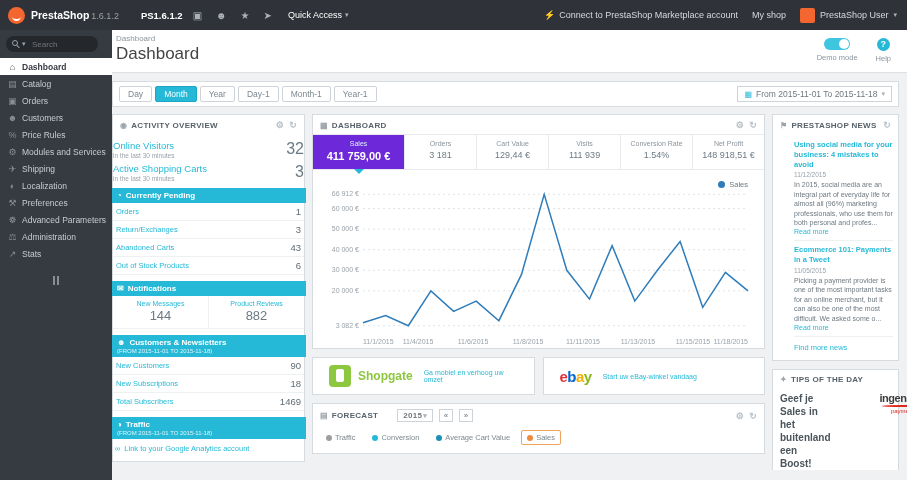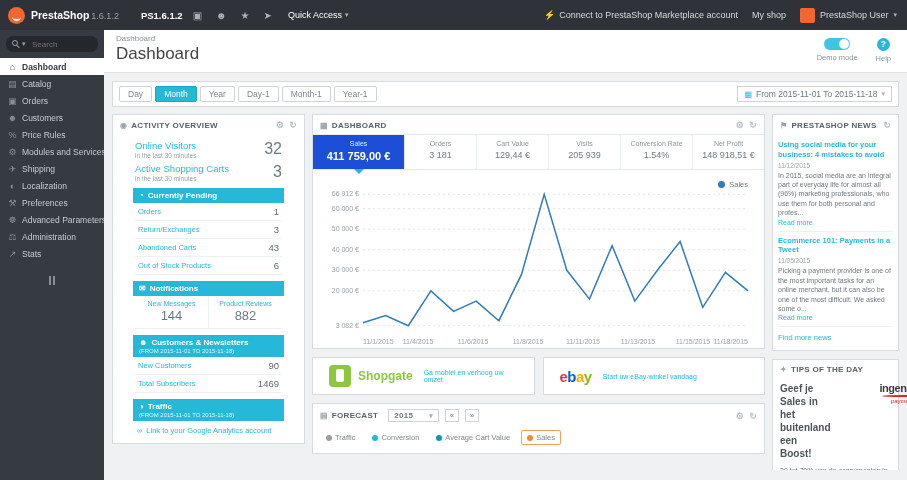--- a/index.html
+++ b/index.html
@@ -16,21 +16,21 @@
   .tb-shop { font-size:9.5px; font-weight:bold; margin-left:16px; cursor:pointer; }
   .tb-iconbtn { color:#aab1b8; font-size:10px; padding:0 4px; cursor:pointer; }
   .tb-quick { font-size:9px; color:#fff; margin-left:6px; cursor:pointer; display:flex; gap:3px; align-items:center; }
   .tb-caret { font-size:7px; color:#aab1b8; }
   .tb-right { margin-left:auto; display:flex; align-items:center; gap:14px; padding-right:10px; font-size:9px; color:#d6dadd; }
   .tb-link { cursor:pointer; display:flex; gap:4px; align-items:center; }
   .tb-user { display:flex; align-items:center; gap:5px; cursor:pointer; }
   .tb-avatar { width:15px; height:15px; background:#f4662f; border-radius:2px; }
 
   
-  .sidebar { position:absolute; top:30px; left:0; width:104px; height:450px; background:#363a41; z-index:10; }
+  .sidebar { position:absolute; top:30px; left:0; width:112px; height:450px; background:#363a41; z-index:10; }
   .sb-search { margin:6px; position:relative; }
   .sb-search input { width:92px; height:16px; background:#24272b; border:none; border-radius:9px; color:#cfd4d8; font-size:8px; padding:0 4px 0 26px; outline:none; font-family:inherit; }
   .mag { position:absolute; left:6px; top:4px; width:6px; height:6px; border:1px solid #9aa1a8; border-radius:50%; }
   .mag::after { content:""; position:absolute; width:4px; height:1px; background:#9aa1a8; right:-3px; bottom:-2px; transform:rotate(45deg); }
   .sb-caret { position:absolute; left:16px; top:4px; color:#9aa1a8; font-size:7px; cursor:pointer; }
   .side-item { display:flex; align-items:center; height:17px; padding:0 7px; font-size:8.5px; color:#c6ccd2; cursor:pointer; white-space:nowrap; overflow:hidden; }
   .side-item .si-icon { width:11px; margin-right:4px; font-size:9px; color:#878f96; text-align:center; flex:none; }
   .side-item.active { background:#fff; color:#363a41; font-weight:bold; }
   .side-item.active .si-icon { color:#363a41; }
   .sb-collapse { margin:14px auto 0; width:16px; display:flex; gap:2px; justify-content:center; cursor:pointer; }
@@ -58,21 +58,21 @@
   .col-center { flex:1; min-width:0; }
   .col-right { width:127px; flex:none; }
 
   .panel { background:#fff; border:1px solid #d6dbdf; }
   .panel-header { display:flex; align-items:center; gap:4px; padding:5px 7px 4px; font-size:8px; font-weight:bold; color:#57626a; letter-spacing:0.3px; }
   .ph-icon { color:#9aa3aa; font-size:8px; }
   .ph-actions { margin-left:auto; display:flex; gap:5px; color:#b9c1c7; font-size:9px; }
   .ph-actions span { cursor:pointer; }
 
   
-  .ap-body { padding:2px 22px 6px; }
+  .ap-body { padding:2px 0 6px; }
   .big-metric { display:flex; justify-content:space-between; margin:4px 0 2px; }
   .bm-label { color:#25b9d7; font-size:9.5px; cursor:pointer; }
   .bm-sub { color:#9aa3aa; font-size:6.5px; margin-top:1px; }
   .bm-value { color:#6c7a84; font-size:16px; }
   .cyan-bar { background:#25b9d7; color:#fff; padding:3px 6px; margin:6px -2px 0; font-size:8px; font-weight:bold; }
   .cb-main { display:flex; align-items:center; gap:4px; }
   .cb-icon { font-size:8px; }
   .cb-sub { font-size:6px; font-weight:normal; opacity:0.85; margin-top:1px; }
   .stat-row { display:flex; justify-content:space-between; align-items:center; padding:3px 3px; border-bottom:1px solid #eef1f2; }
   .stat-label { color:#25b9d7; font-size:7.5px; cursor:pointer; }
@@ -83,21 +83,21 @@
   .notif-label { color:#25b9d7; font-size:7px; }
   .notif-value { color:#6c7a84; font-size:13px; margin-top:1px; }
   .ga-link { display:flex; gap:4px; align-items:center; color:#25b9d7; font-size:7.5px; padding:5px 2px 2px; cursor:pointer; }
 
   
   .kpi-row { display:flex; border-top:1px solid #e8ebed; border-bottom:1px solid #e8ebed; }
   .kpi { flex:1; text-align:center; padding:5px 2px 7px; border-right:1px solid #e8ebed; cursor:pointer; min-width:0; }
   .kpi:last-child { border-right:none; }
   .kpi-label { font-size:7px; color:#8b959d; white-space:nowrap; overflow:hidden; }
   .kpi-value { font-size:9px; color:#6c7a84; margin-top:3px; white-space:nowrap; overflow:hidden; }
-  .kpi.active { background:#1d4ed8; position:relative; flex:1.3; }
+  .kpi.active { background:#6d28d9; position:relative; flex:1.3; }
   .kpi.active .kpi-label { color:#d9f2f8; }
   .kpi.active .kpi-value { color:#fff; font-size:11px; font-weight:bold; }
   .kpi.active::after { content:""; position:absolute; left:50%; bottom:-5px; margin-left:-5px; border:5px solid transparent; border-top-color:#25b9d7; border-bottom:none; z-index:2; }
   .chart-wrap { position:relative; padding:6px 6px 0; }
   .chart-legend { position:absolute; top:10px; right:16px; display:flex; gap:4px; align-items:center; font-size:7.5px; color:#6e7980; }
   .legend-dot { width:7px; height:7px; border-radius:50%; display:inline-block; }
   #sales-chart-svg { width:100%; height:172px; display:block; }
   .grid-line { stroke:#e0e4e7; stroke-dasharray:2,3; stroke-width:1; }
   .ytick { font-size:7px; fill:#9aa3aa; }
   .xtick { font-size:7px; fill:#9aa3aa; }
@@ -105,29 +105,29 @@
 
   .modules-row { display:flex; gap:8px; margin-top:8px; }
   .module-box { flex:1; background:#fff; border:1px solid #d6dbdf; display:flex; align-items:center; gap:7px; padding:7px 16px; cursor:pointer; min-width:0; }
   .sg-logo { width:22px; height:22px; border-radius:4px; background:#8dc63f; position:relative; flex:none; }
   .sg-logo::after { content:""; position:absolute; left:7px; top:4px; width:8px; height:13px; background:#fff; border-radius:2px; }
   .sg-name { color:#8dc63f; font-size:12px; font-weight:bold; }
   .module-link { color:#25b9d7; font-size:7px; margin-left:4px; min-width:0; }
   .ebay-logo { font-size:15px; font-weight:bold; letter-spacing:-0.5px; flex:none; }
 
   .forecast-panel { margin-top:8px; }
-  .fc-select { border:1px solid #cdd3d8; padding:1px 5px; font-size:8px; color:#6e7980; display:flex; gap:16px; align-items:center; cursor:pointer; margin-left:6px; }
+  .fc-select { border:1px solid #cdd3d8; padding:1px 5px; font-size:8px; color:#6e7980; display:flex; gap:1px; align-items:center; cursor:pointer; margin-left:15px; }
   .fc-nav { border:1px solid #cdd3d8; width:14px; height:13px; line-height:12px; text-align:center; color:#8b959d; font-size:8px; cursor:pointer; margin-left:2px; }
   .fc-legend { display:flex; gap:5px; padding:4px 7px 8px; align-items:center; }
   .chip { display:flex; gap:3px; align-items:center; font-size:7.5px; color:#7c878e; padding:2px 5px; border:1px solid transparent; cursor:pointer; white-space:nowrap; }
   .chip.active { border-color:#f0a35c; border-radius:2px; }
   .chip-dot { width:6px; height:6px; border-radius:50%; flex:none; }
 
   
-  .news-body { padding:2px 5px 4px; }
+  .news-body { padding:2px 5px 4px;margin-left:16px; }
   .article { padding:4px 0 5px; border-bottom:1px solid #eef1f2; }
   .article-title { color:#25b9d7; font-size:7.5px; font-weight:bold; line-height:1.3; cursor:pointer; }
   .article-date { color:#9aa3aa; font-size:6.5px; margin:2px 0; }
   .article-excerpt { color:#6e7980; font-size:7px; line-height:1.35; }
   .read-more { color:#25b9d7; font-size:7px; margin-top:1px; cursor:pointer; }
   .find-more { color:#25b9d7; font-size:7.5px; padding:6px 0 4px; cursor:pointer; }
   .tips-panel { margin-top:8px; }
   .tips-body { padding:4px 7px 6px; }
   .tips-top { display:flex; gap:4px; }
   .tips-headline { flex:1; font-size:10px; font-weight:bold; color:#4a545b; line-height:1.3; }
@@ -332,20 +332,24 @@
               <span class="cb-icon">☻</span>
               <span>Customers &amp; Newsletters</span>
             </div>
             <div class="cb-sub">(FROM 2015-11-01 TO 2015-11-18)</div>
           </div>
           <div class="stat-row">
             <span class="stat-label">New Customers</span>
             <span class="stat-value">90</span>
           </div>
           <div class="stat-row">
+            <span class="stat-label">New Subscriptions</span>
+            <span class="stat-value">18</span>
+          </div>
+          <div class="stat-row">
             <span class="stat-label">Total Subscribers</span>
             <span class="stat-value">1469</span>
           </div>
 
           <div class="cyan-bar">
             <div class="cb-main">
               <span class="cb-icon">◑</span>
               <span>Traffic</span>
             </div>
             <div class="cb-sub">(FROM 2015-11-01 TO 2015-11-18)</div>
@@ -376,21 +380,21 @@
           <div class="kpi">
             <div class="kpi-label">Orders</div>
             <div class="kpi-value">3 181</div>
           </div>
           <div class="kpi">
             <div class="kpi-label">Cart Value</div>
             <div class="kpi-value">129,44 €</div>
           </div>
           <div class="kpi">
             <div class="kpi-label">Visits</div>
-            <div class="kpi-value">205 939</div>
+            <div class="kpi-value">111 939</div>
           </div>
           <div class="kpi">
             <div class="kpi-label">Conversion Rate</div>
             <div class="kpi-value">1.54%</div>
           </div>
           <div class="kpi">
             <div class="kpi-label">Net Profit</div>
             <div class="kpi-value">148 918,51 €</div>
           </div>
         </div>

